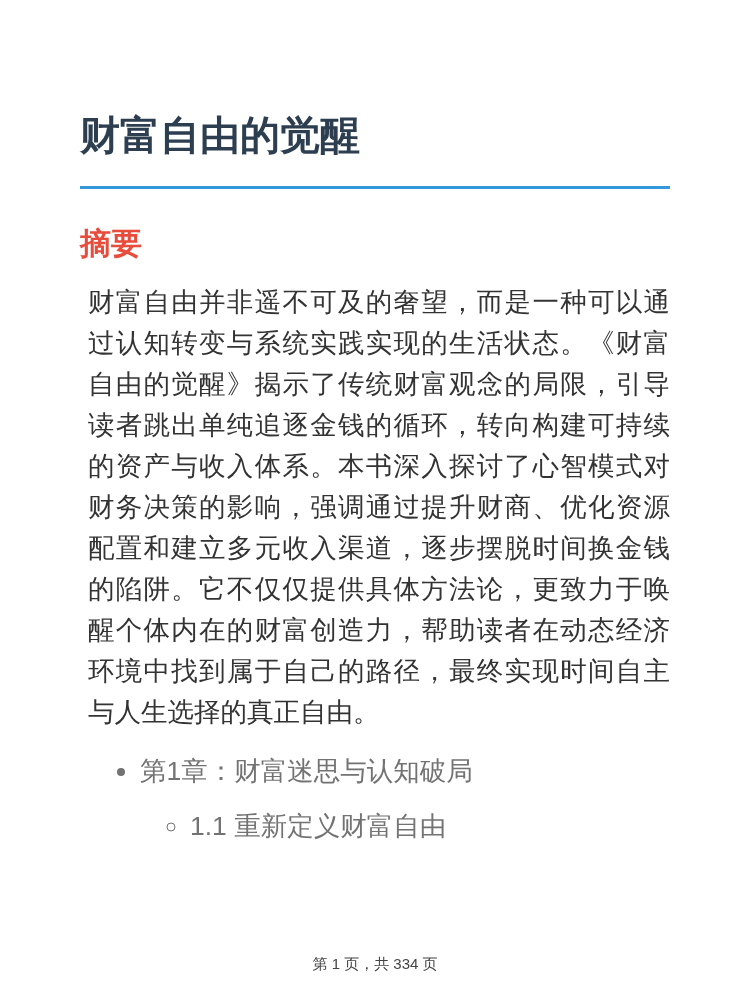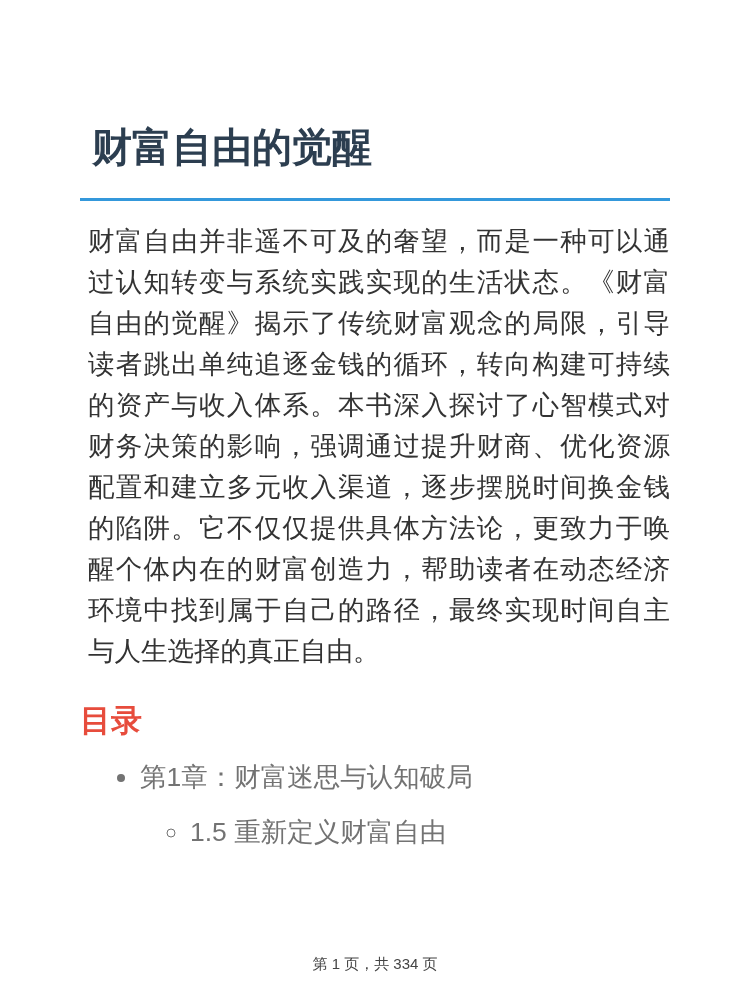--- a/index.html
+++ b/index.html
@@ -11,21 +11,21 @@
     height: 1000px;
     background: #ffffff;
     position: relative;
     overflow: hidden;
     font-family: "Liberation Sans", sans-serif;
   }
   .page {
     padding: 112px 80px 0 80px;
   }
   h1.doc-title {
-    margin: 12px;
+    margin: 0;
     font-size: 40px;
     line-height: 1.15;
     font-weight: bold;
     color: #2c3e50;
   }
   .title-rule {
     height: 3px;
     background: #3498db;
     margin-top: 28px;
   }
@@ -71,31 +71,31 @@
 </style>
 </head>
 <body>
 
 <div class="page">
 
   <h1 class="doc-title">财富自由的觉醒</h1>
 
   <div class="title-rule"></div>
 
+  <h2 class="section-heading">摘要</h2>
 
   <p class="abstract-text">财富自由并非遥不可及的奢望，而是一种可以通过认知转变与系统实践实现的生活状态。《财富自由的觉醒》揭示了传统财富观念的局限，引导读者跳出单纯追逐金钱的循环，转向构建可持续的资产与收入体系。本书深入探讨了心智模式对财务决策的影响，强调通过提升财商、优化资源配置和建立多元收入渠道，逐步摆脱时间换金钱的陷阱。它不仅仅提供具体方法论，更致力于唤醒个体内在的财富创造力，帮助读者在动态经济环境中找到属于自己的路径，最终实现时间自主与人生选择的真正自由。</p>
 
-  <h2 class="section-heading toc">目录</h2>
 
   <ul class="toc-list">
     <li>
       <span>第1章：财富迷思与认知破局</span>
       <ul class="toc-sublist">
         <li>
-          <span>1.5 重新定义财富自由</span>
+          <span>1.1 重新定义财富自由</span>
         </li>
       </ul>
     </li>
   </ul>
 
 </div>
 
 <div class="page-footer">第 1 页，共 334 页</div>
 
 </body></html>

